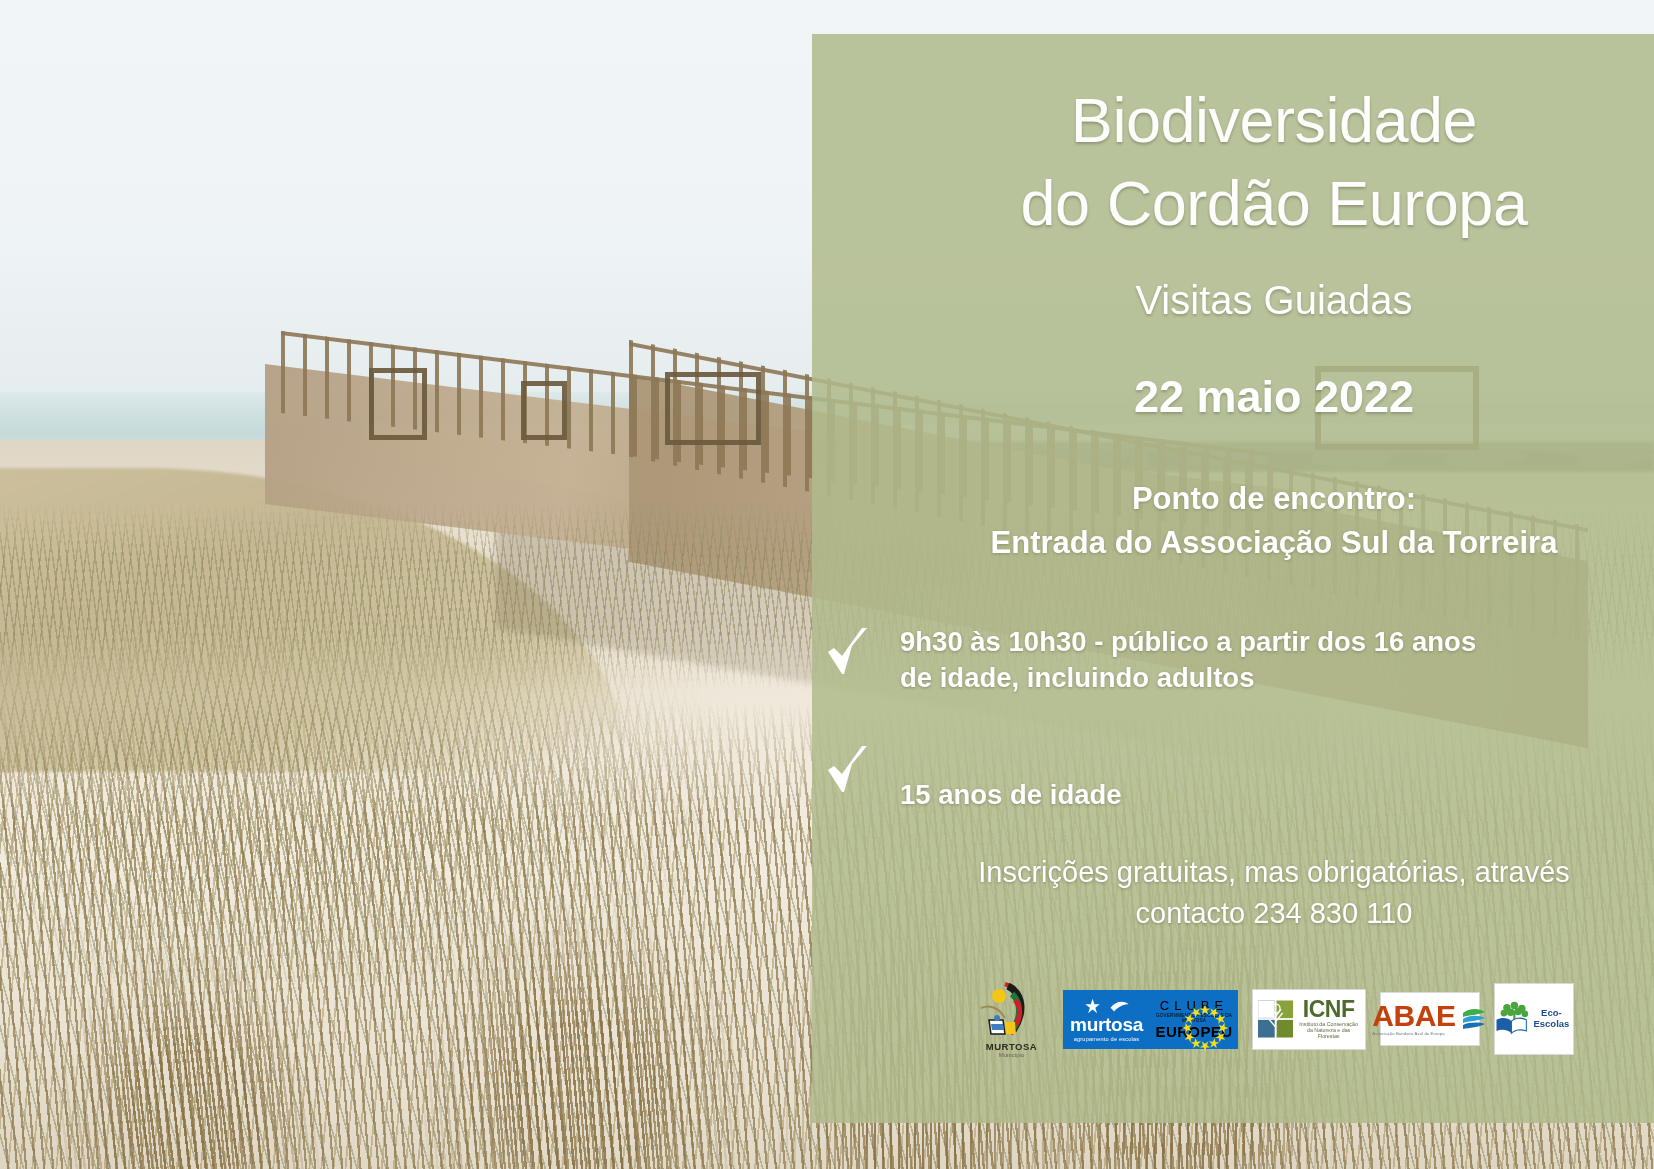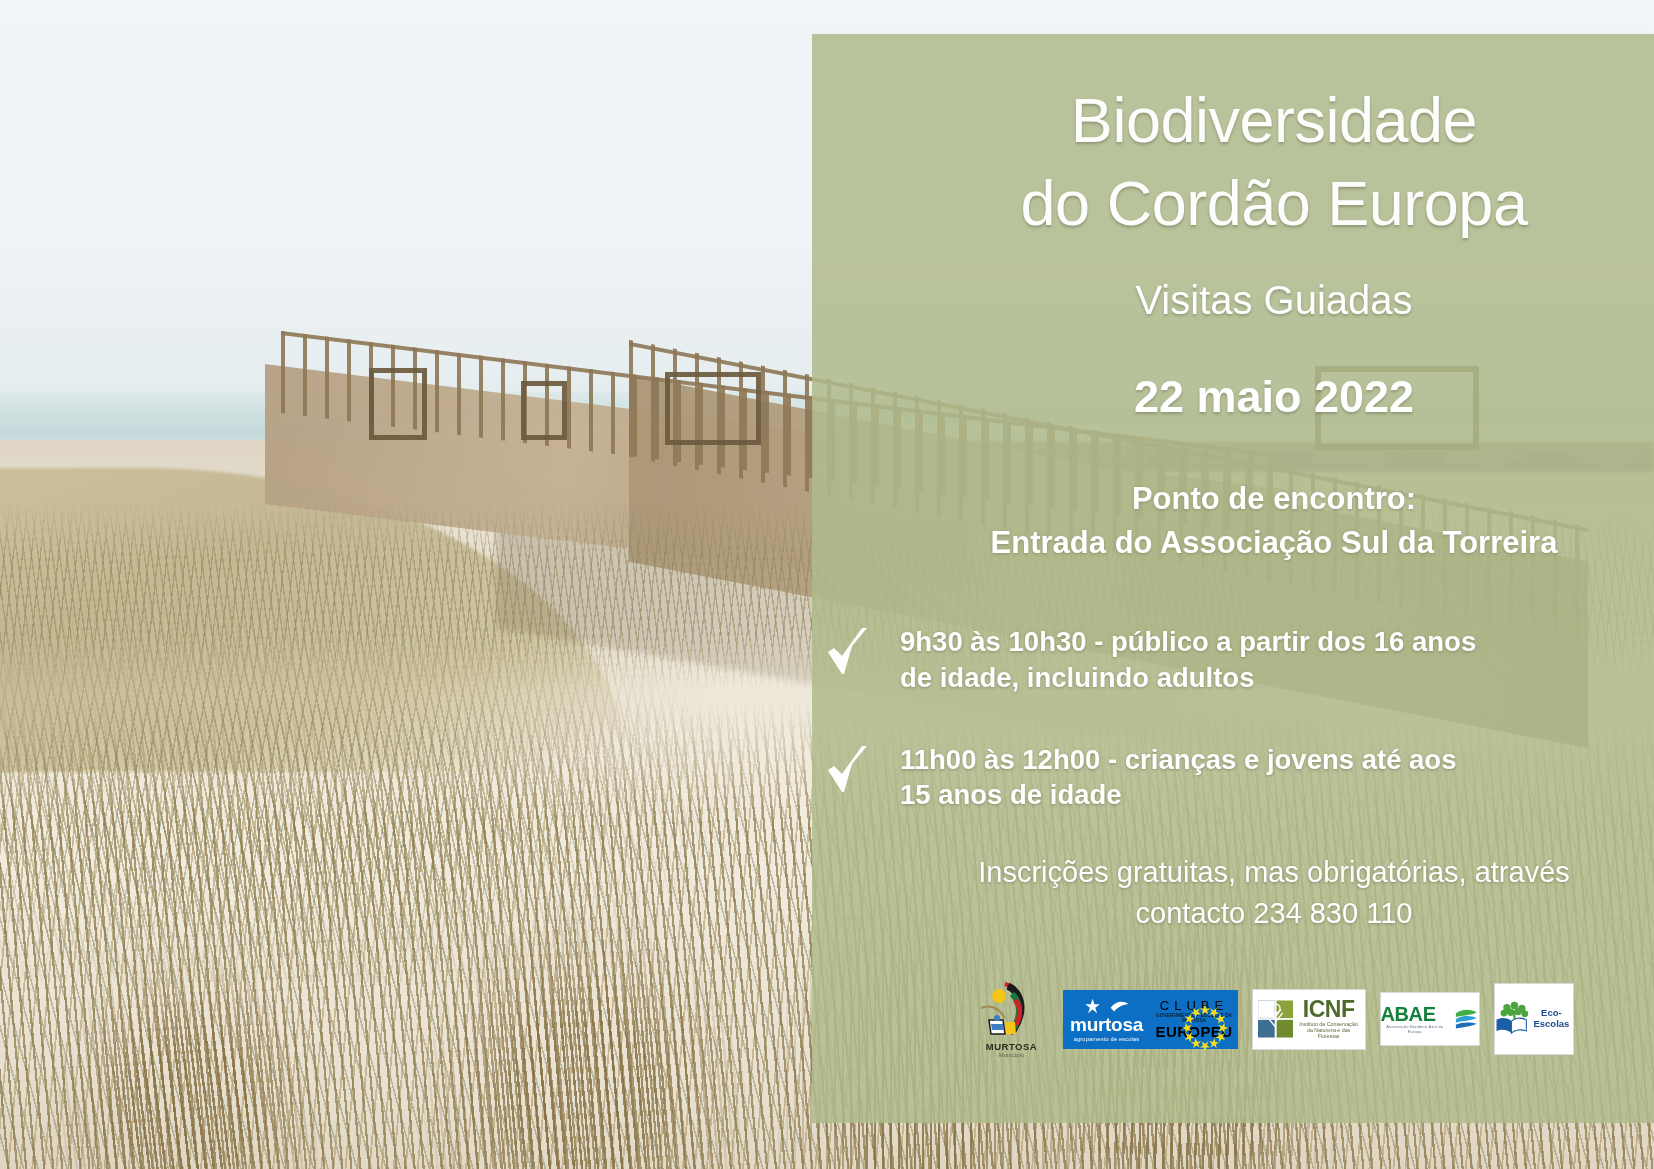--- a/index.html
+++ b/index.html
@@ -263,21 +263,21 @@
   .logo-icnf{width:112px;height:59px;}
   .icnf-inner{display:flex;align-items:center;gap:5px;padding:0 5px;}
   .icnf-grid{width:38px;height:40px;position:relative;}
   .icnf-txt{display:flex;flex-direction:column;}
   .icnf-txt .it-1{font-size:23px;font-weight:700;color:#4f6b2b;line-height:.95;letter-spacing:-.5px;}
   .icnf-txt .it-2{font-size:5.3px;color:#5d6b3e;line-height:1.15;text-align:center;}
 
   .logo-abae{width:98px;height:52px;}
   .abae-inner{display:flex;align-items:center;gap:5px;}
   .abae-txt{display:flex;flex-direction:column;align-items:flex-start;}
-  .abae-txt .ab-1{font-size:20px;font-weight:700;color:#15803d;line-height:.95;letter-spacing:-.4px;}
+  .abae-txt .ab-1{font-size:30px;font-weight:700;color:#c2410c;line-height:.95;letter-spacing:-.4px;}
   .abae-txt .ab-2{font-size:4.2px;color:#6a7890;letter-spacing:.1px;}
 
   .logo-eco{width:78px;height:70px;flex-direction:row;}
   .eco-label{font-size:9.5px;font-weight:700;color:#1b4c8c;margin-top:-2px;}
 
   .sr-only{position:absolute;width:1px;height:1px;overflow:hidden;clip:rect(0 0 0 0);}
 </style>
 </head>
 <body>
 
@@ -343,21 +343,21 @@
         </span>
       </div>
 
       <div class="session">
         <span class="check">
           <svg viewBox="0 0 62 62" aria-hidden="true">
             <path d="M6 30 L20 52 L22 52 L30 24 L45 6 L40 6 L20 34 L12 26 Z" fill="#ffffff"></path>
           </svg>
         </span>
         <span class="session-text">
-          <span>11h00 às 12h00 - crianças e jovens até aos</span><br>
+          <br>
           <span>15 anos de idade</span>
         </span>
       </div>
 
     </div>
 
     <div id="registration">
       <span class="reg-line">Inscrições gratuitas, mas obrigatórias, através</span>
       <span class="reg-line">contacto 234 830 110</span>
     </div>

